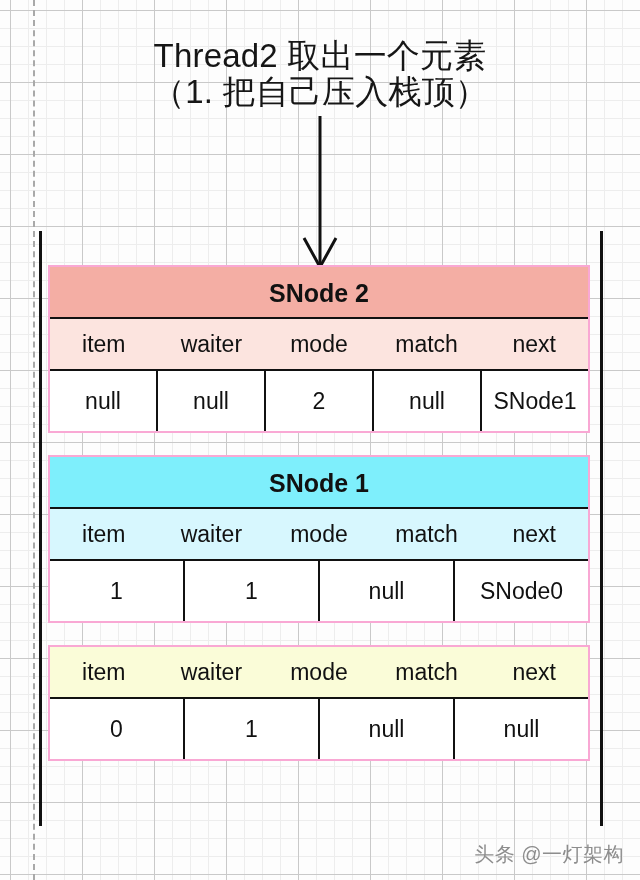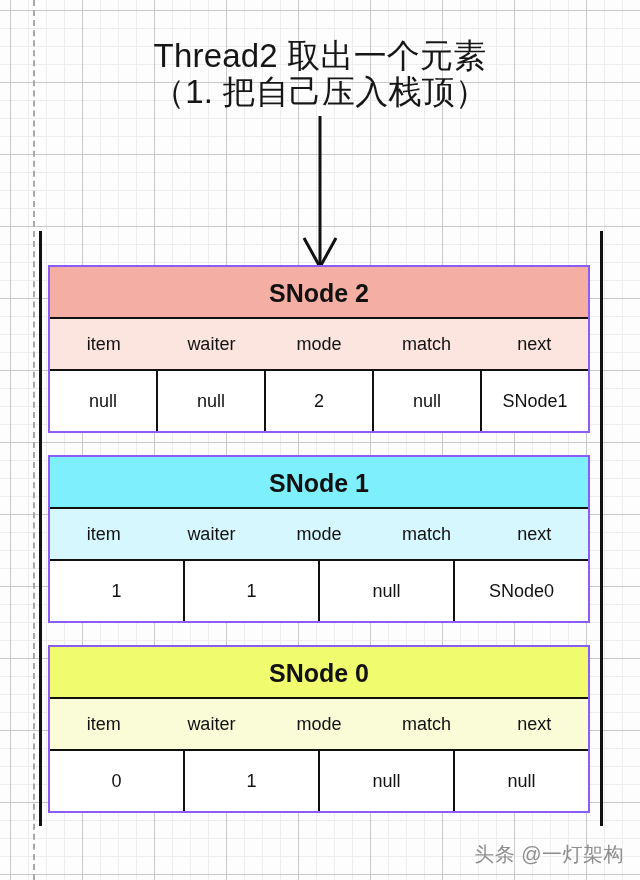--- a/index.html
+++ b/index.html
@@ -71,21 +71,21 @@
     top: 114px;
     width: 64px;
     height: 156px;
   }
 
   
   .node-table {
     position: absolute;
     left: 48px;
     width: 542px;
-    border: 2px solid #8b5cf6;
+    border: 2px solid #f9a8d4;
     box-sizing: border-box;
     background: #ffffff;
   }
   #node-table-2 { top: 265px; }
   #node-table-1 { top: 455px; }
   #node-table-0 { top: 645px; }
 
   .node-title {
     height: 52px;
     line-height: 52px;
@@ -106,21 +106,21 @@
   }
   .value-row {
     height: 60px;
     background: #ffffff;
   }
   .field-cell, .value-cell {
     flex: 1 1 0;
     display: flex;
     align-items: center;
     justify-content: center;
-    font-size: 18px;
+    font-size: 23px;
     color: #111111;
     box-sizing: border-box;
   }
   .value-cell {
     border-right: 2px solid #111111;
   }
   .value-cell:last-child { border-right: none; }
 
   
   .theme-salmon .node-title { background: #f4aea4; }
@@ -186,21 +186,20 @@
   </div>
   <div class="value-row">
     <div class="value-cell">1</div>
     <div class="value-cell">1</div>
     <div class="value-cell">null</div>
     <div class="value-cell">SNode0</div>
   </div>
 </div>
 
 <div id="node-table-0" class="node-table theme-yellow">
-  <div class="node-title">SNode 0</div>
   <div class="field-row">
     <div class="field-cell">item</div>
     <div class="field-cell">waiter</div>
     <div class="field-cell">mode</div>
     <div class="field-cell">match</div>
     <div class="field-cell">next</div>
   </div>
   <div class="value-row">
     <div class="value-cell">0</div>
     <div class="value-cell">1</div>

